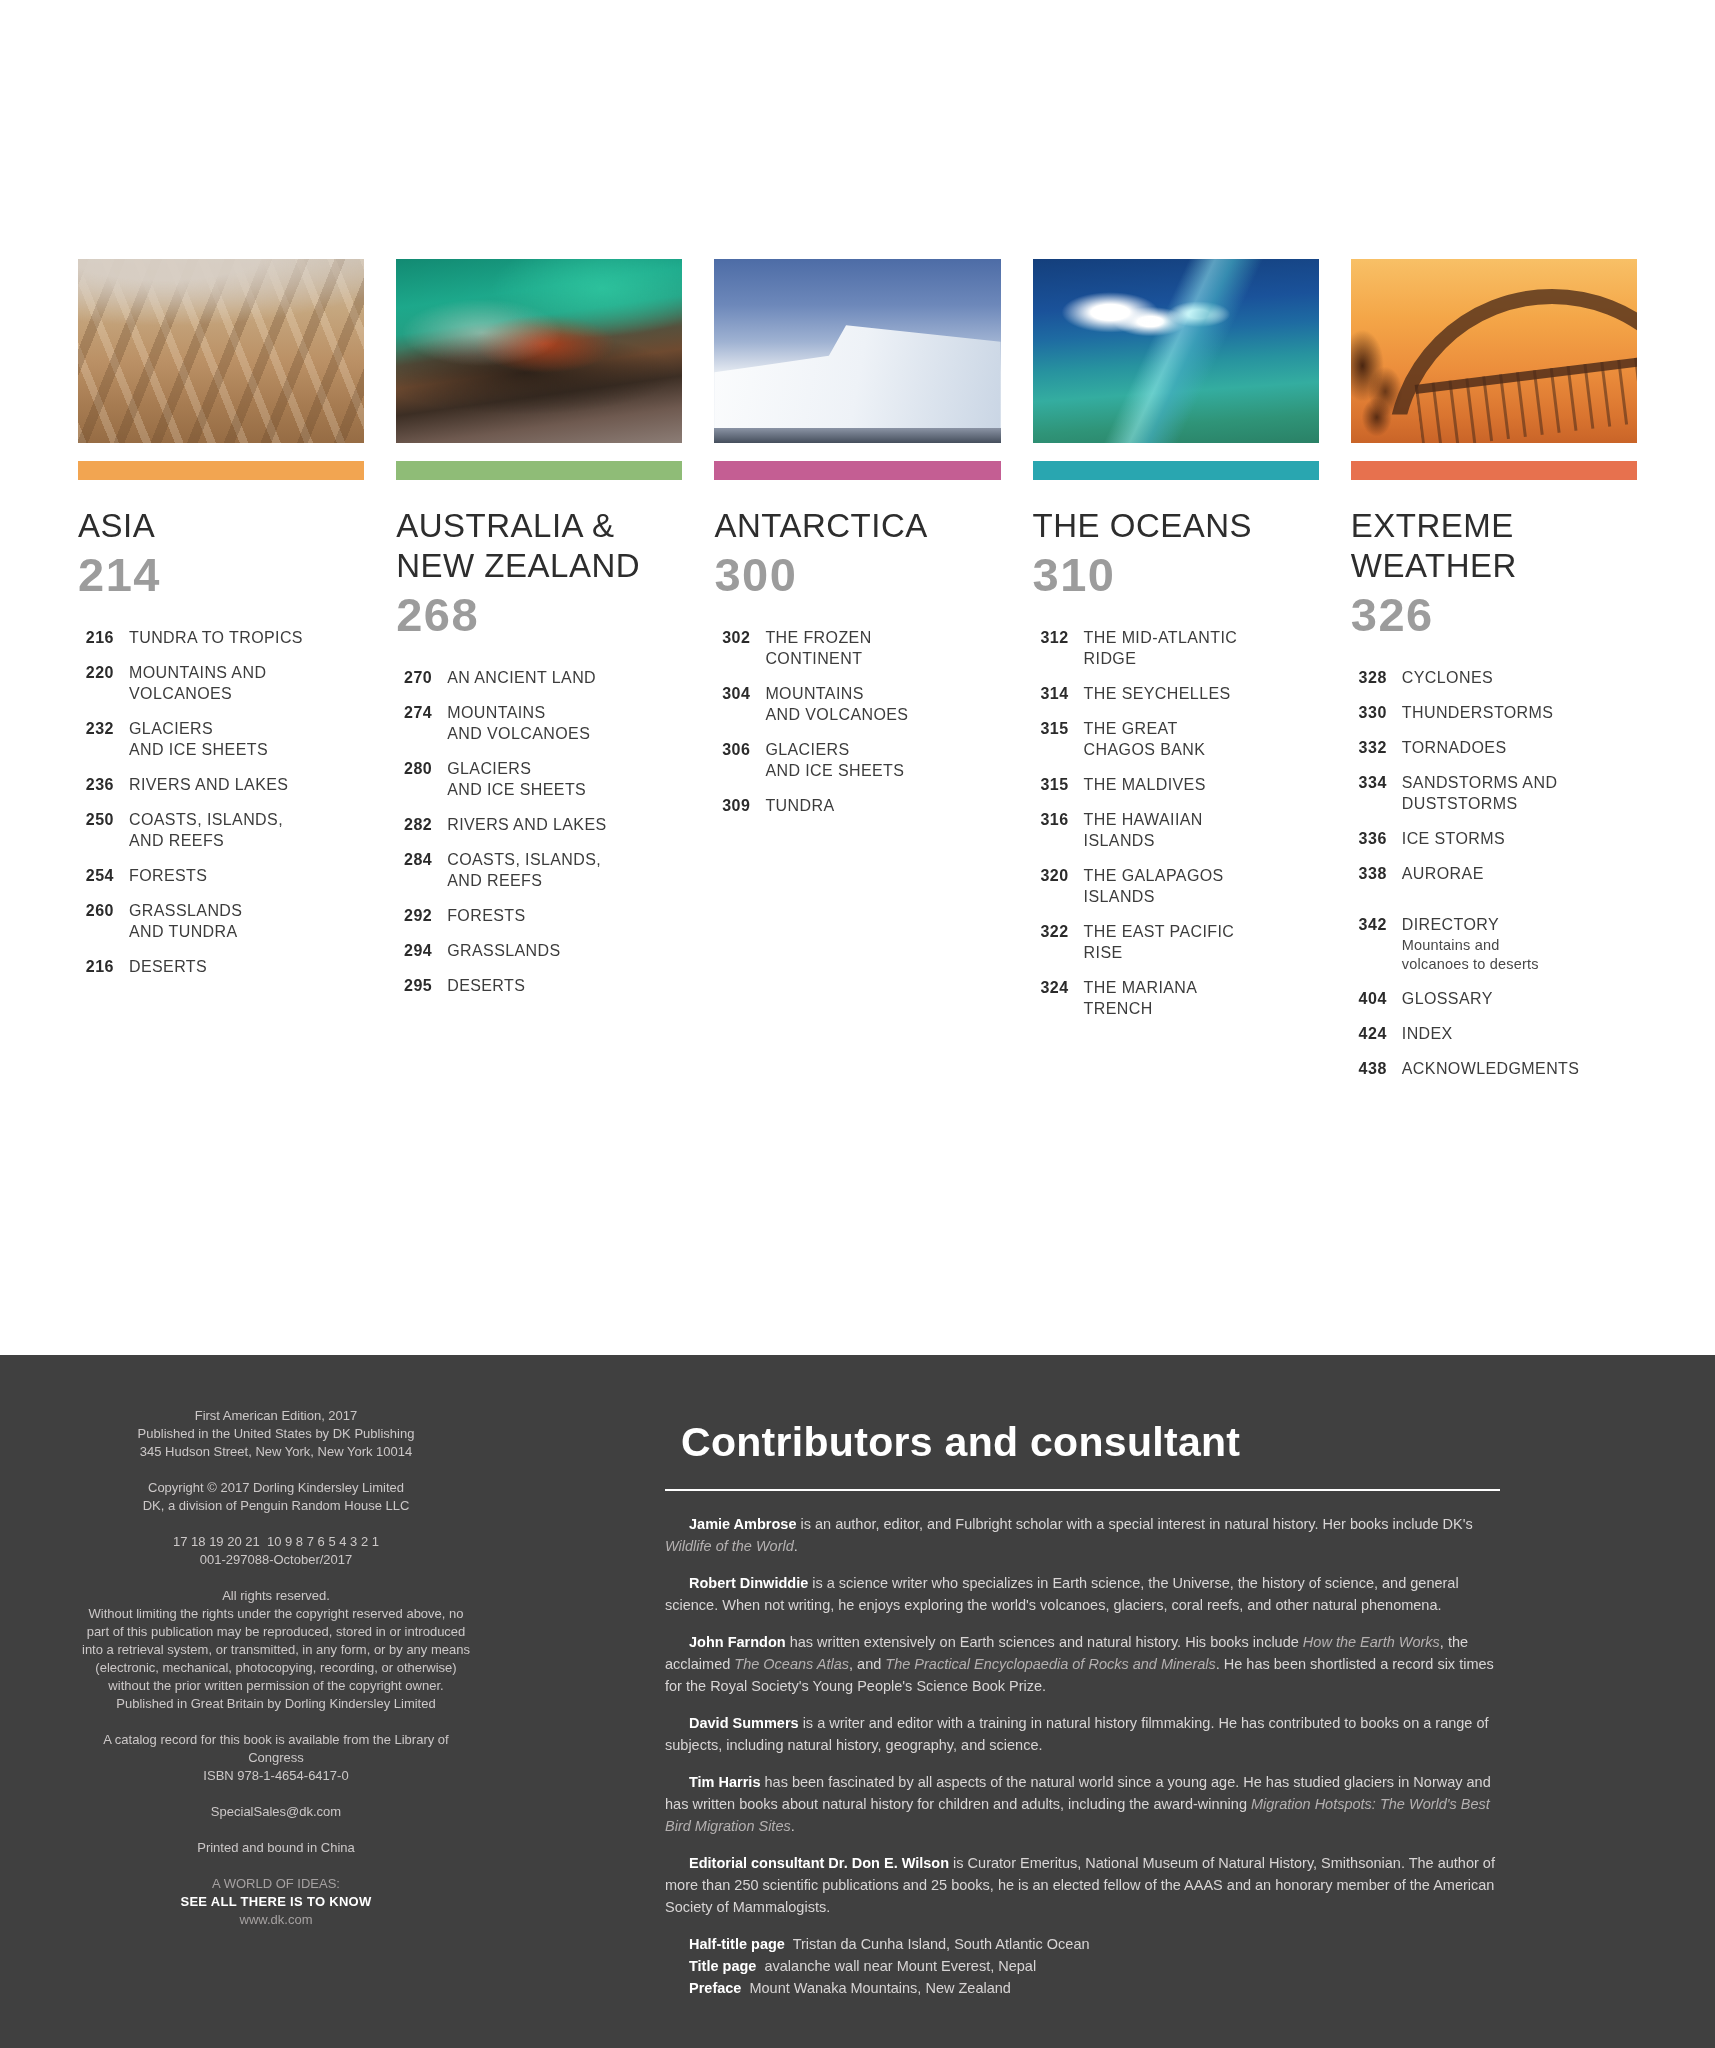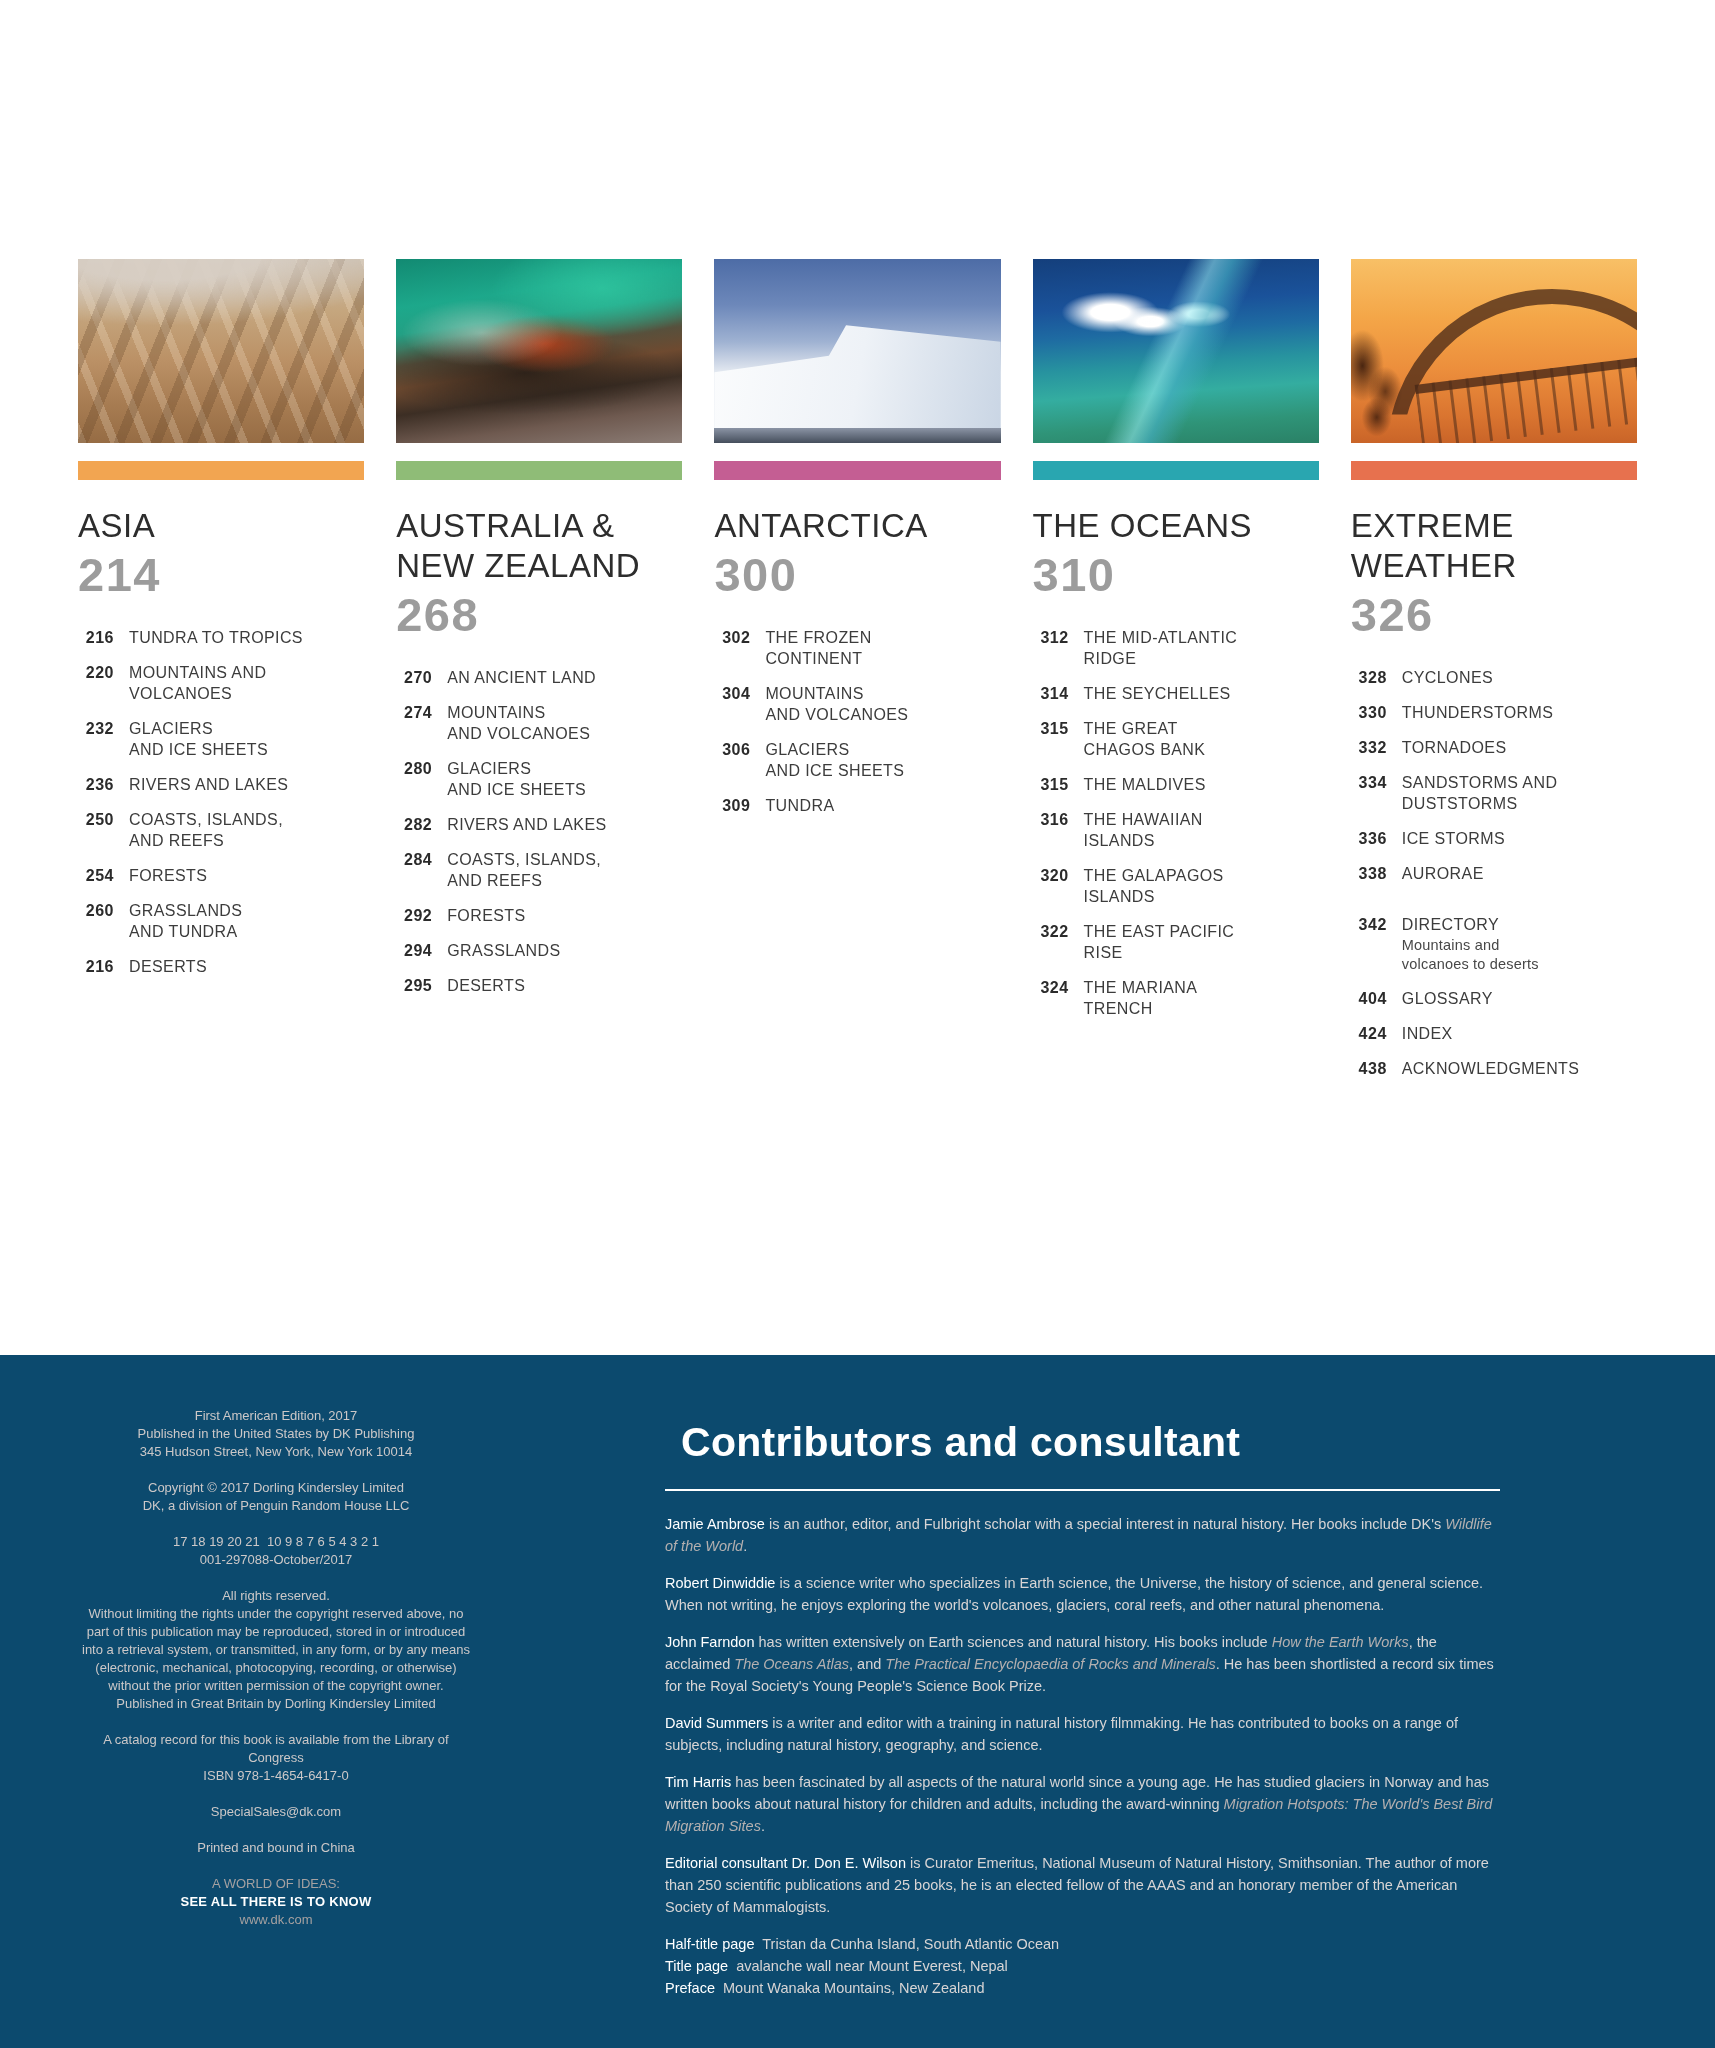--- a/index.html
+++ b/index.html
@@ -77,34 +77,34 @@
     clip-path:inset(0 0 62% 0);
   }
   .col-4 .photo::after{
     content:"";position:absolute;right:-6px;top:98px;width:230px;height:56px;
     border-top:9px solid rgba(77,43,24,.82);
     background:repeating-linear-gradient(90deg, rgba(77,43,24,.55) 0 3px, rgba(0,0,0,0) 3px 17px);
     transform:rotate(-7deg);transform-origin:right top;
   }
 
   
-  .footer{position:absolute;left:0;top:1355px;width:1715px;height:693px;background:#0c4a6e;}
+  .footer{position:absolute;left:0;top:1355px;width:1715px;height:693px;background:#404040;}
   .colophon{
     position:absolute;left:82px;top:52px;width:388px;text-align:center;
     font-size:13px;line-height:18px;color:#ccc8c8;
   }
   .cgroup{margin-bottom:18px;}
   .cgroup p{margin:0;white-space:pre-wrap;}
   .cgroup p.muted{color:#a5a1a1;}
   .cgroup p.strong{color:#ffffff;font-weight:700;letter-spacing:.3px;}
   .contributors{position:absolute;left:665px;top:48px;width:835px;}
   .contributors h2{margin:16px;font-size:41px;line-height:46px;color:#ffffff;font-weight:700;letter-spacing:.3px;}
   .hrule{height:2px;background:#ffffff;margin:24px 0 22px 0;}
   .cpara{margin:0 0 15px 0;font-size:14.5px;line-height:22px;color:#d8d5d5;white-space:pre-wrap;}
-  .cpara .b{color:#ffffff;font-weight:400;}
+  .cpara .b{color:#ffffff;font-weight:700;margin-left:24px;}
   .cpara .i{font-style:italic;color:#b4b0b0;}
   .cpara.tight{margin:0;}
 </style>
 </head>
 <body>
 
 <div class="page">
 
   <section class="toc">
     <div class="cols" id="cols">

